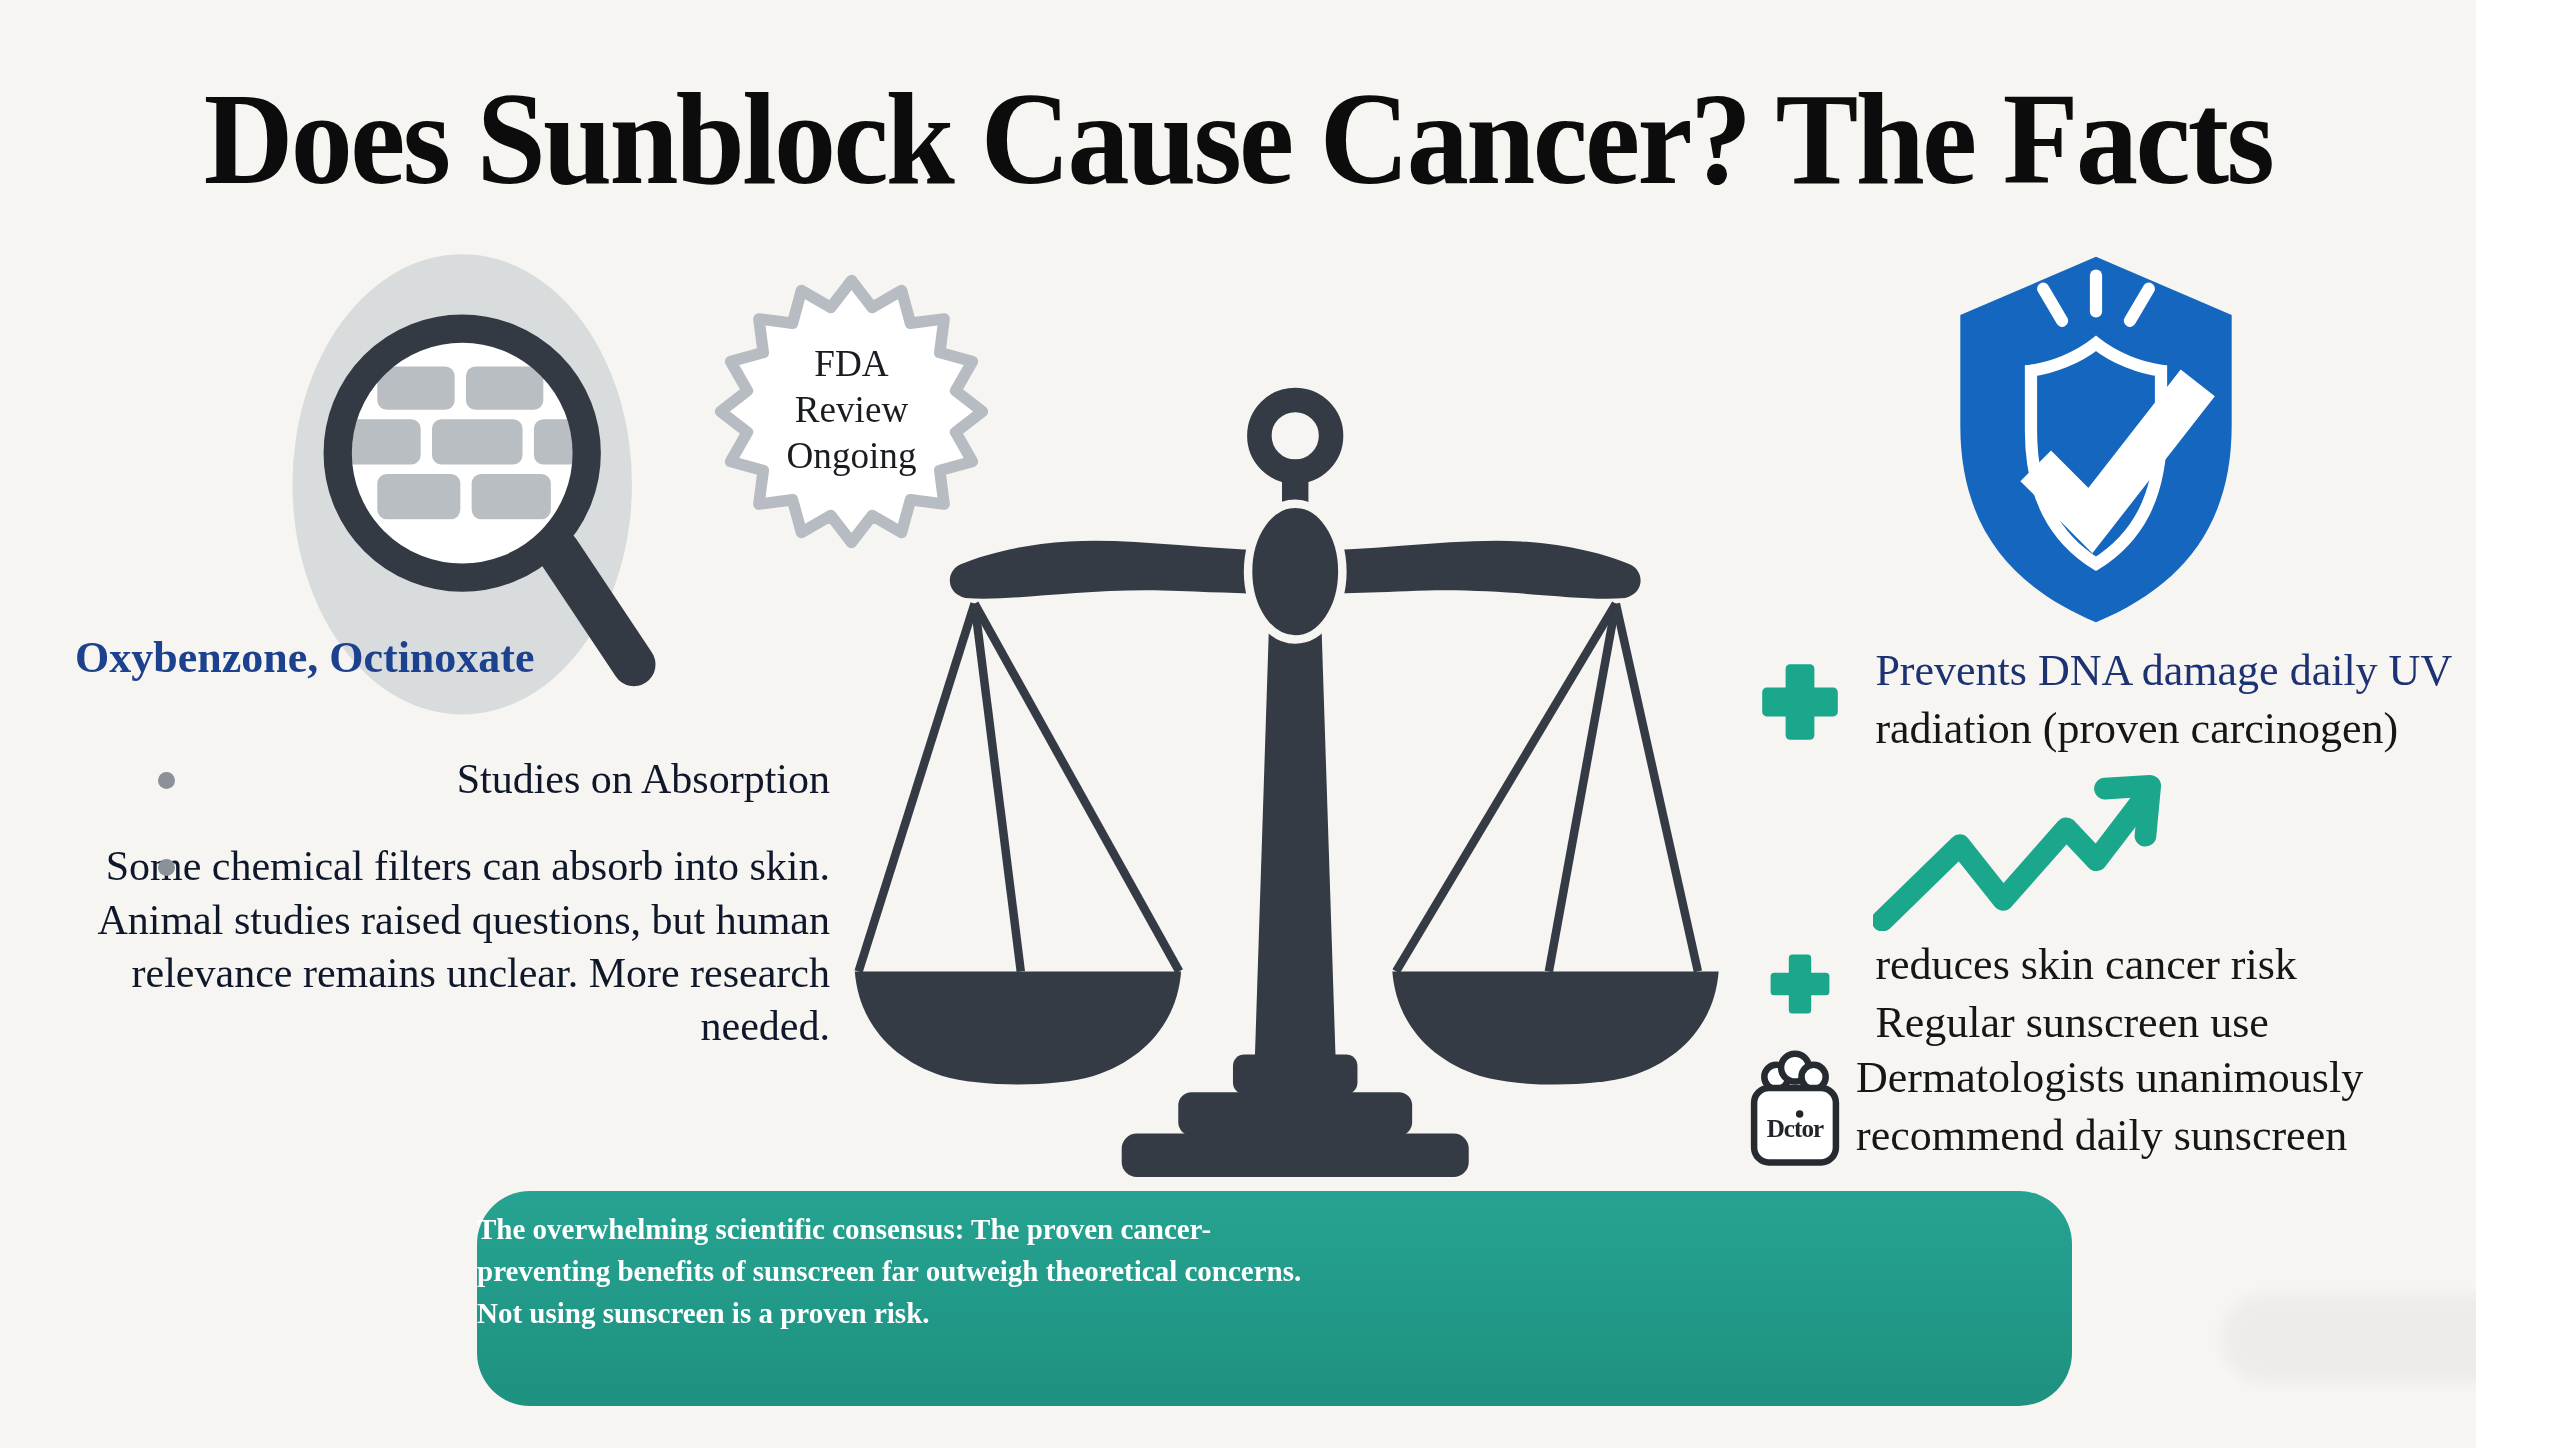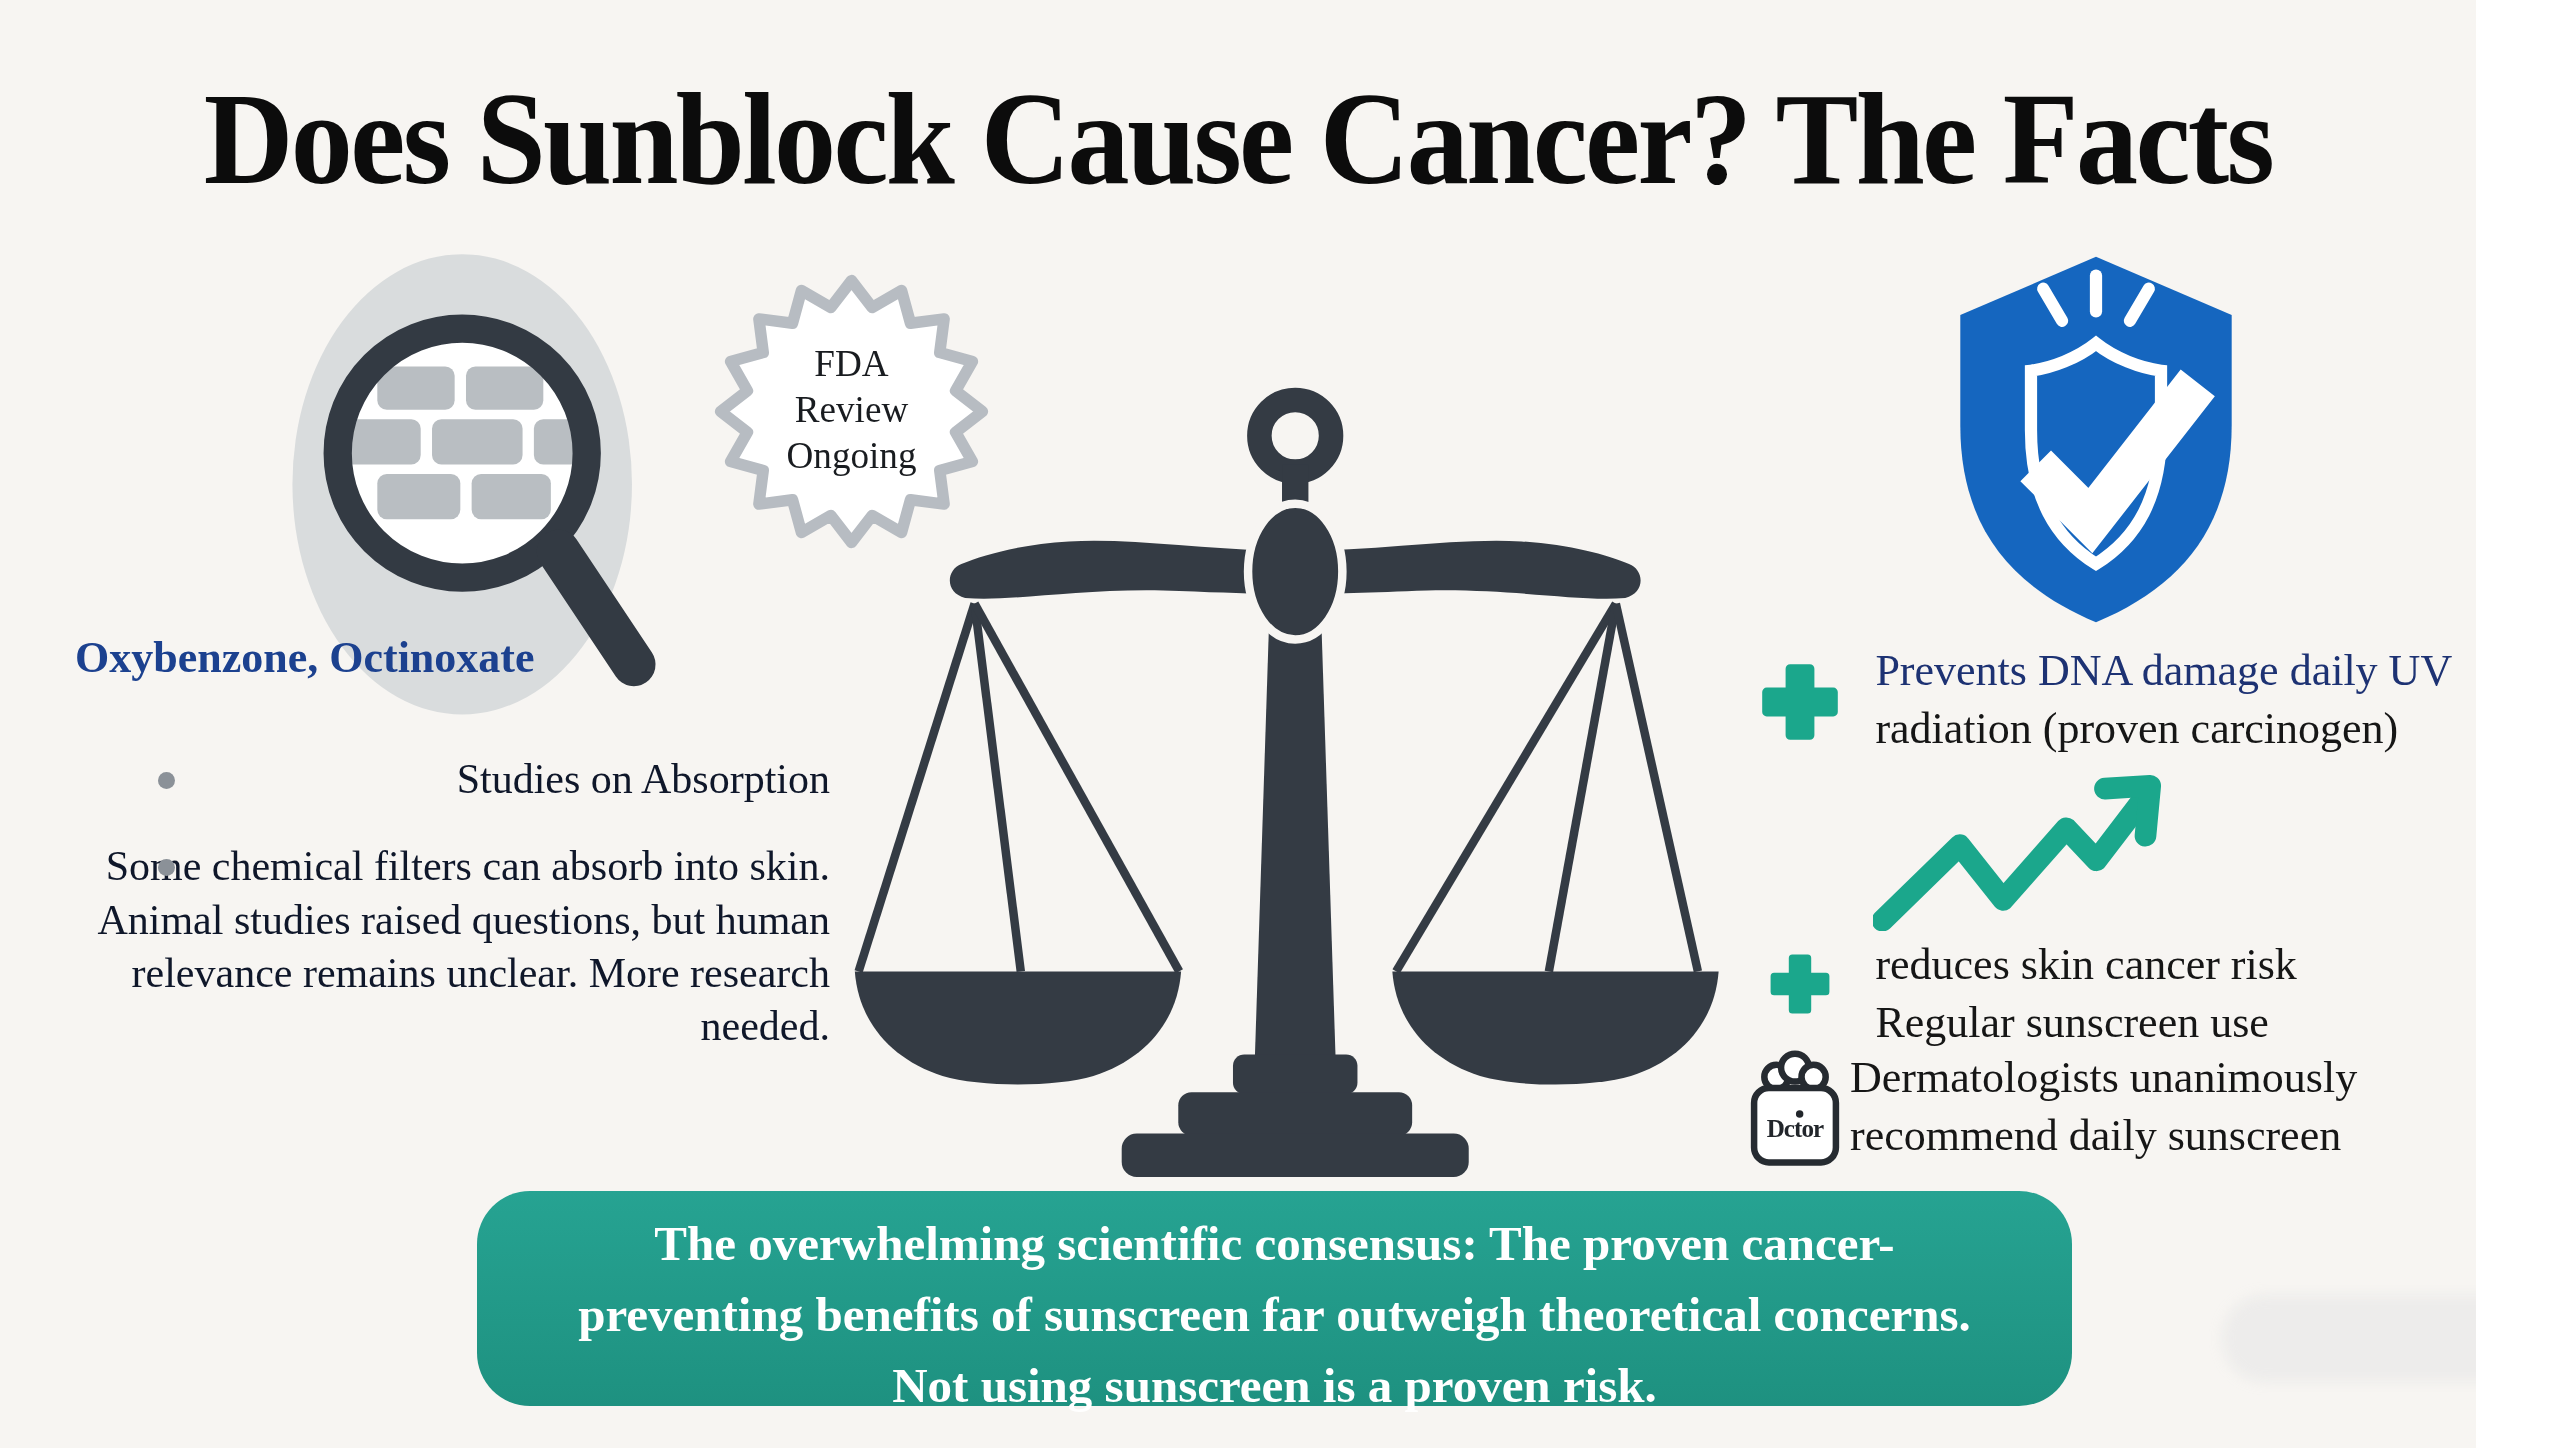--- a/index.html
+++ b/index.html
@@ -32,21 +32,21 @@
   .abs{ position:absolute; }
   
   .benefit-row{ position:absolute; display:flex; align-items:flex-start; }
   .icon-col{ width:98px; display:flex; justify-content:center; flex:none; }
   .benefit-text{ margin-left:26.4px; font-size:44px; line-height:1.32; color:#161616; }
   .navy{ color:#1d3273; }
   
   .consensus{
     position:absolute; left:477px; top:1191px; width:1595px; height:215px;
     border-radius:53px; background:linear-gradient(180deg,#26a392,#1e9180);
-    color:#ffffff; text-align:center; font-weight:700; font-size:49px;
+    color:#ffffff; text-align:left; font-weight:700; font-size:29px;
     line-height:1.45; padding-top:17px; box-sizing:border-box;
   }
   .watermark{
     position:absolute; left:2222px; top:1295px; width:311px; height:87px;
     background:rgba(195,198,205,0.18); border-radius:43px; filter:blur(6.6px);
   }
   .fda-text{ font-size:42px; font-weight:500; fill:#191c20; }
   .doctor-label{ font-size:27px; font-weight:700; fill:#22262b; letter-spacing:-1px; }
 </style>
 </head>
@@ -175,21 +175,21 @@
         <g fill="#ffffff" stroke="#262b31" stroke-width="7">
           <circle cx="32" cy="30" r="13"></circle>
           <circle cx="52" cy="20" r="15"></circle>
           <circle cx="72" cy="30" r="13"></circle>
           <rect x="8" y="42" width="88" height="80" rx="16"></rect>
         </g>
         <circle cx="57" cy="70" r="4" fill="#22262b"></circle>
         <text class="doctor-label" x="52" y="95" text-anchor="middle">Dctor</text>
       </svg>
     </div>
-    <div class="benefit-text" style="margin-left:6px;">
+    <div class="benefit-text" style="margin-left:12px;">
       <div>Dermatologists unanimously</div>
       <div>recommend daily sunscreen</div>
     </div>
   </div>
 
   <div class="consensus">
     <div>The overwhelming scientific consensus: The proven cancer-</div>
     <div>preventing benefits of sunscreen far outweigh theoretical concerns.</div>
     <div>Not using sunscreen is a proven risk.</div>
   </div>

